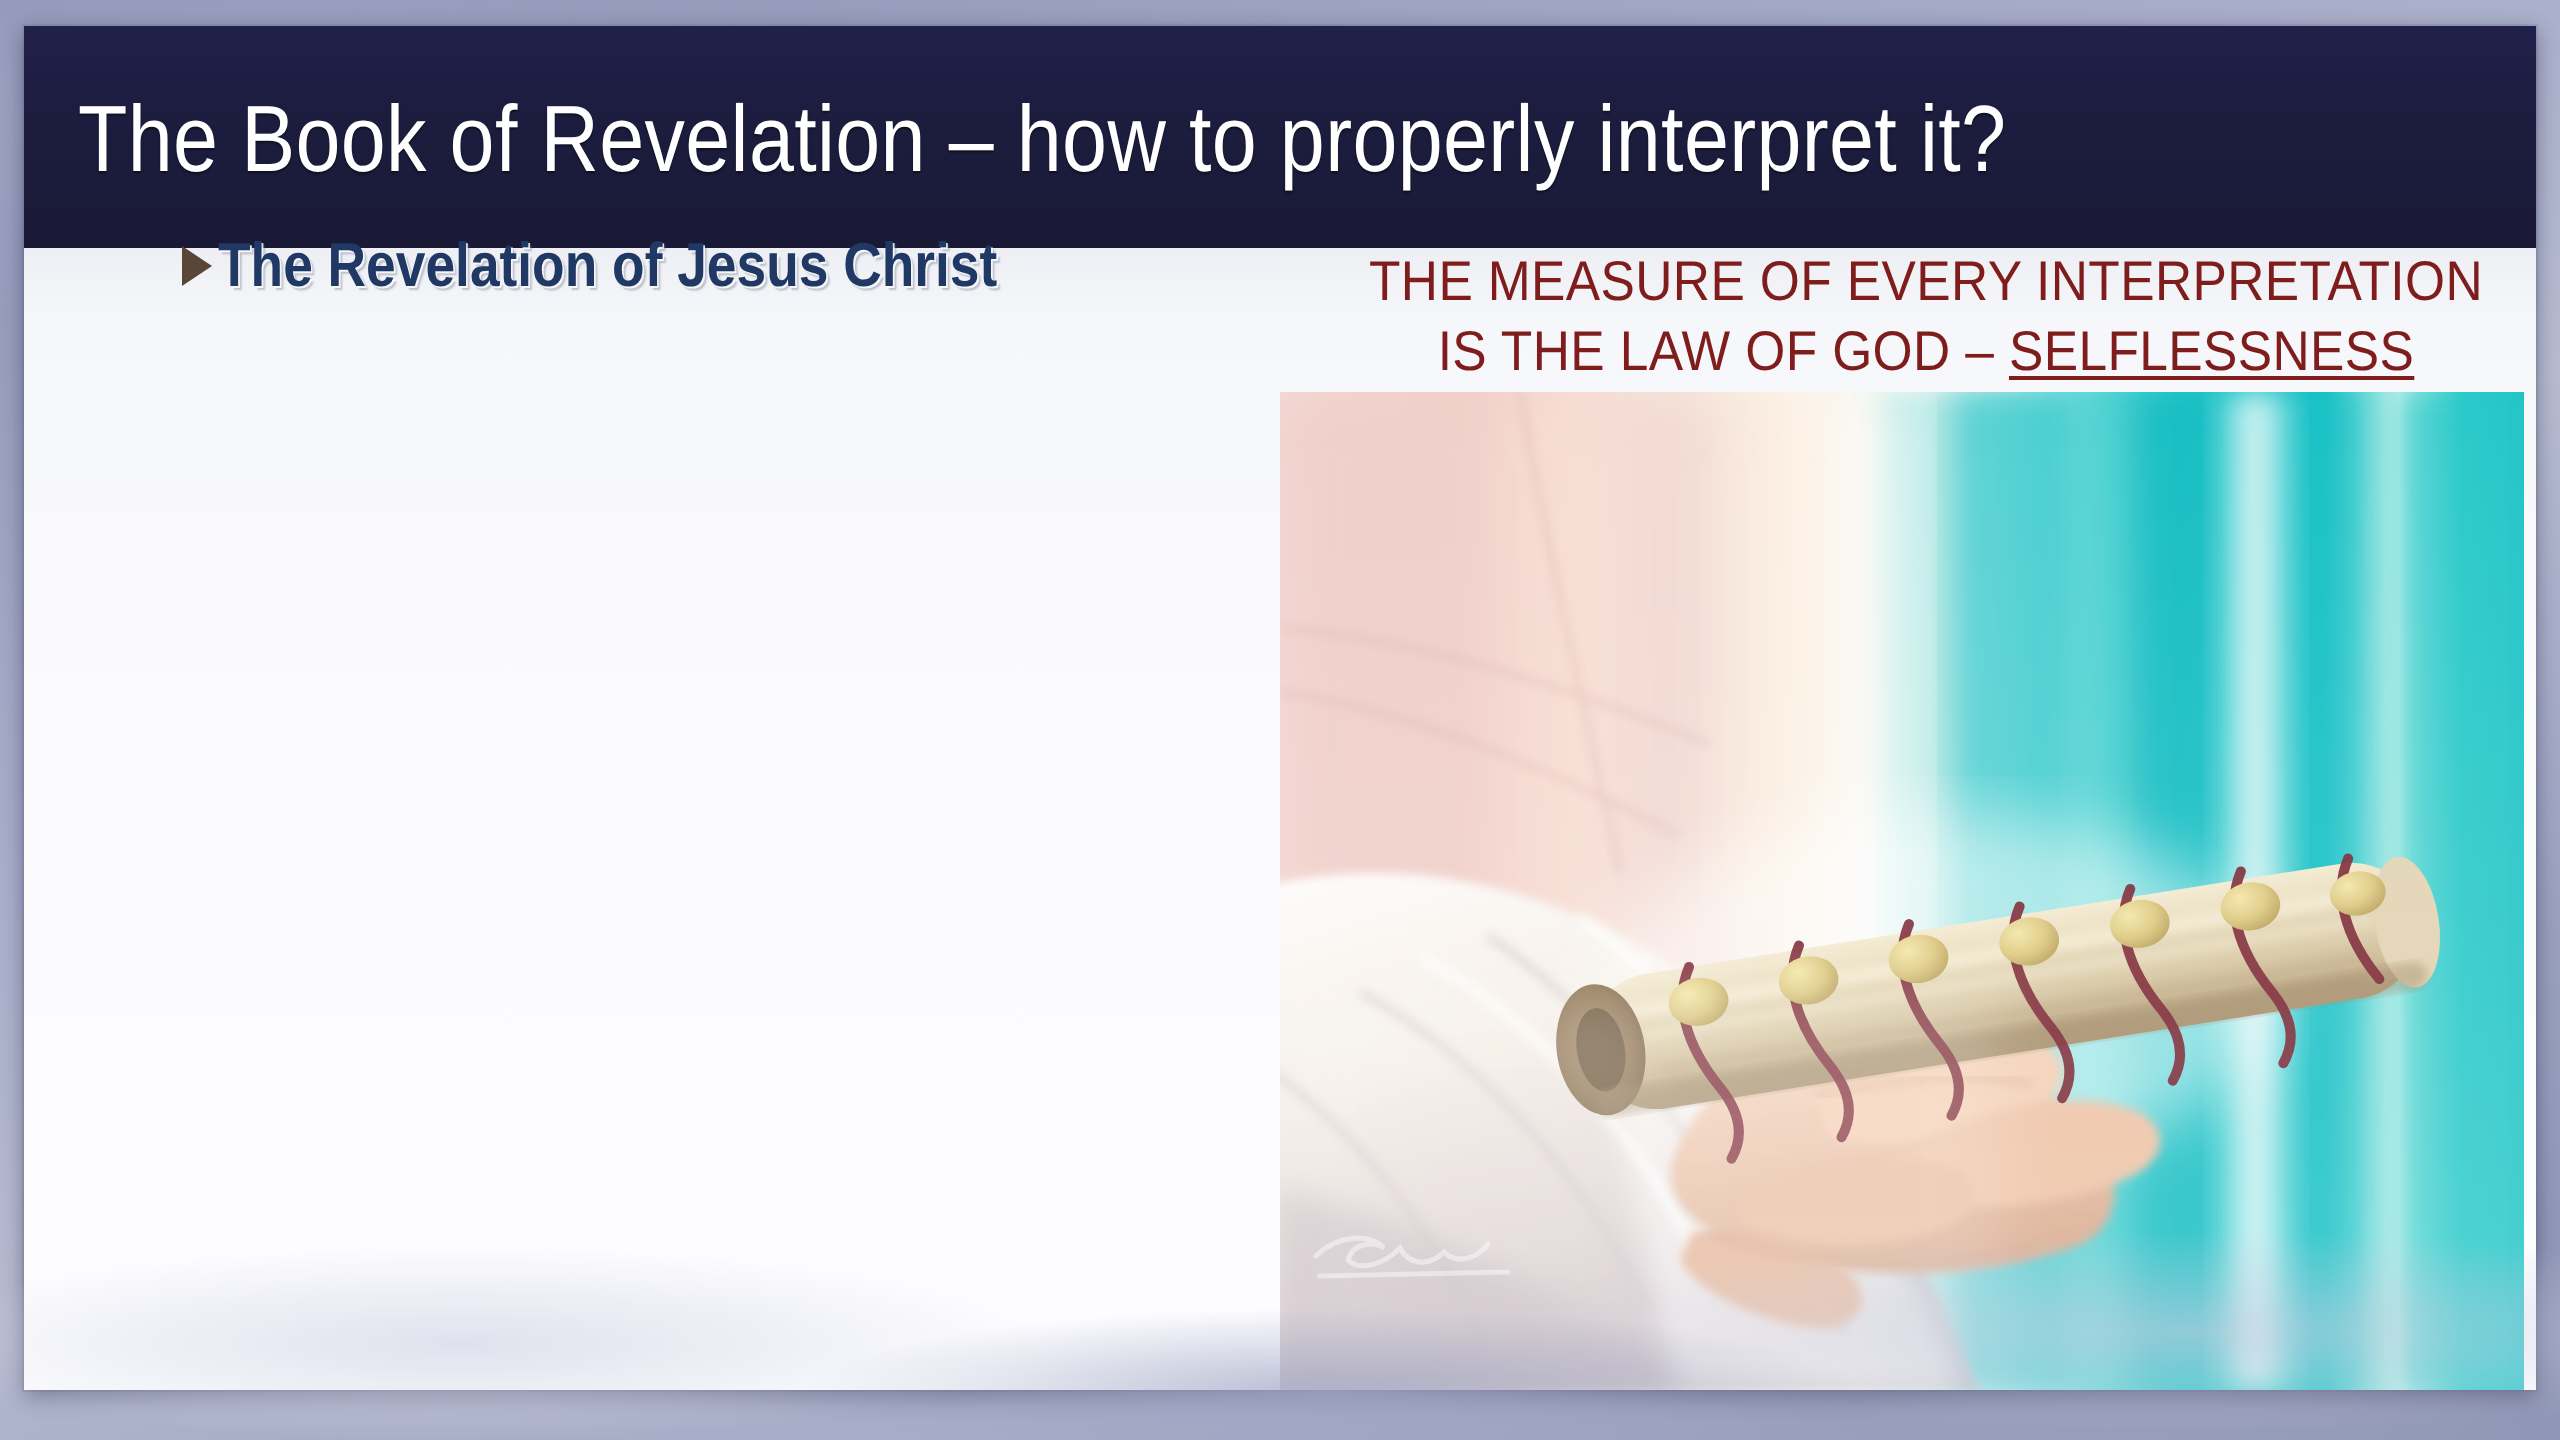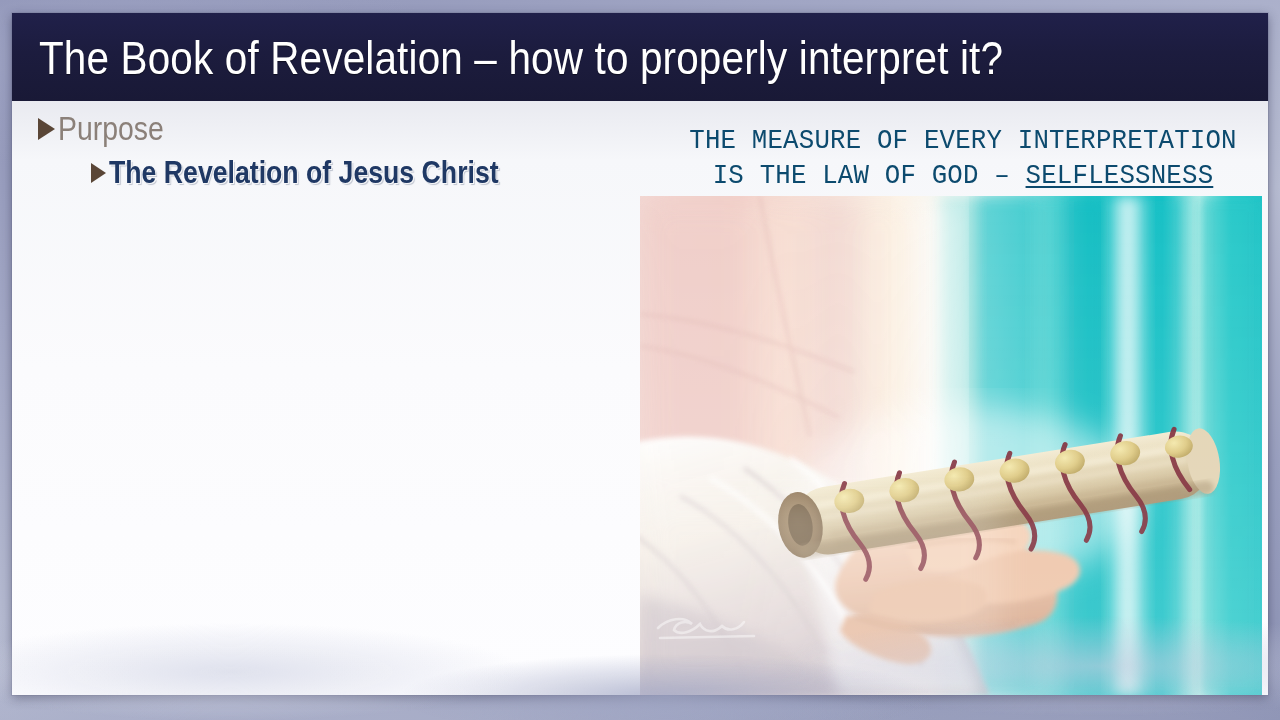--- a/index.html
+++ b/index.html
@@ -53,21 +53,21 @@
       linear-gradient(180deg, #e9eaf0 0%, #f6f7fa 10%, #fbfbfd 45%, #fdfdff 100%);
     pointer-events: none;
   }
 
   
   .title-bar {
     position: absolute;
     left: 0;
     top: 0;
     width: 1256px;
-    height: 88px;
+    height: 111px;
     background: linear-gradient(180deg, #20204a 0%, #1c1c3e 45%, #191936 100%);
     overflow: hidden;
   }
   .title-text {
     position: absolute;
     left: 27px;
     top: 50%;
     transform: translateY(-50%);
     color: #ffffff;
     font-family: "Liberation Sans Narrow", "Liberation Sans", sans-serif;
@@ -141,22 +141,22 @@
     margin-top: 2px;
   }
 
   
   .caption {
     position: absolute;
     left: 640px;
     top: 110px;
     width: 622px;
     text-align: center;
-    color: #0c4a6e;
-    font-family: Liberation Mono, monospace;
+    color: #7f1d1d;
+    font-family: Liberation Sans, sans-serif;
     font-size: 28px;
     line-height: 35px;
     letter-spacing: .2px;
   }
   .caption .line {
     display: block;
     transform: scaleX(.92);
   }
   .caption .u {
     text-decoration: underline;
@@ -182,24 +182,20 @@
 
   <div class="slide">
     <div class="slide-body-wash"></div>
 
     <div class="title-bar">
       <div class="title-text">The Book of Revelation – how to properly interpret it?</div>
     </div>
 
     <div class="bullets">
 
-      <div class="bullet lvl1">
-        <span class="marker"></span>
-        <span class="txt">Purpose</span>
-      </div>
 
       <div class="bullet lvl2">
         <span class="marker"></span>
         <span class="txt">The Revelation of Jesus Christ</span>
       </div>
 
 
     </div>
 
     <div class="caption">

